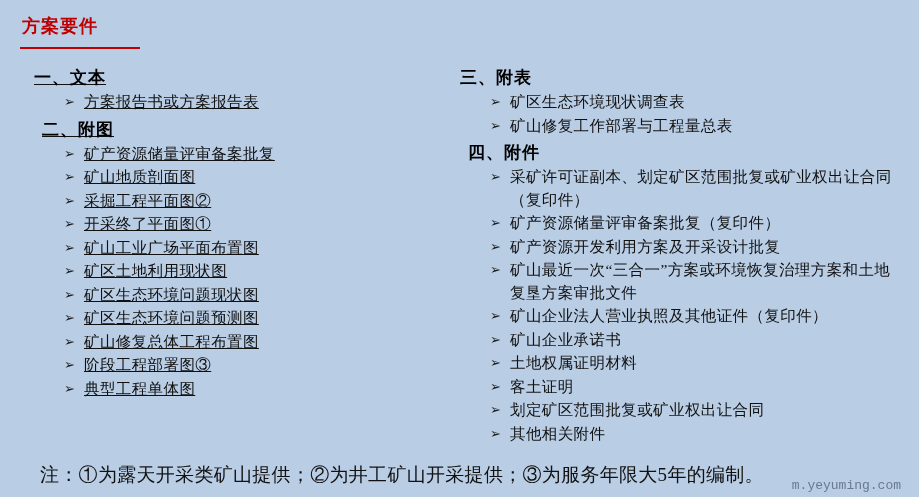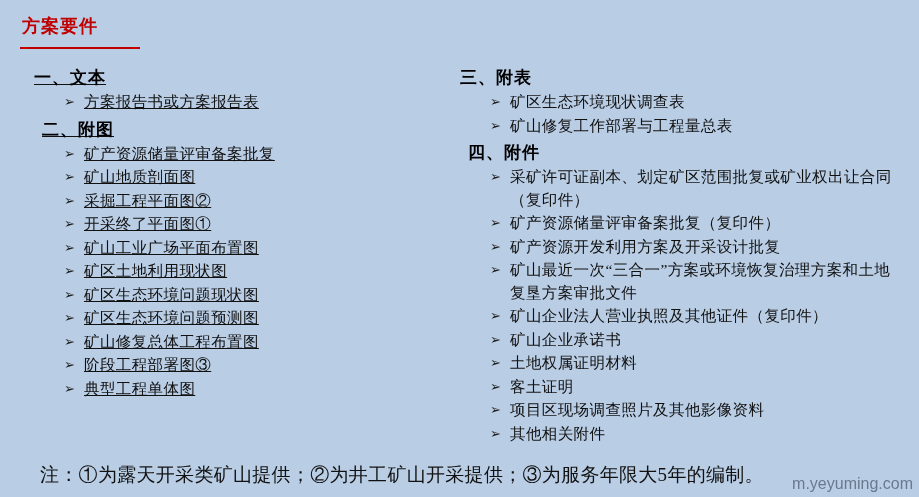--- a/index.html
+++ b/index.html
@@ -92,24 +92,24 @@
   .note {
     position: absolute;
     left: 40px;
     top: 462px;
     font-size: 19px;
     letter-spacing: 0.3px;
     color: #111111;
   }
   .watermark {
     position: absolute;
-    right: 6px;
+    right: 18px;
     bottom: 4px;
-    font-family: Liberation Sans, sans-serif;
-    font-size: 16px;
+    font-family: Liberation Mono, monospace;
+    font-size: 13px;
     color: #5b6b80;
     opacity: 0.85;
   }
 </style>
 </head>
 <body>
 
 <div class="slide">
 
   <div class="title">方案要件</div>
@@ -217,21 +217,21 @@
       <li>
         <span class="bullet">➢</span>
         <span class="txt">土地权属证明材料</span>
       </li>
       <li>
         <span class="bullet">➢</span>
         <span class="txt">客土证明</span>
       </li>
       <li>
         <span class="bullet">➢</span>
-        <span class="txt">项目区现场调查照片及其他影像资料</span>
+        <span class="txt">划定矿区范围批复或矿业权出让合同</span>
       </li>
       <li>
         <span class="bullet">➢</span>
         <span class="txt">其他相关附件</span>
       </li>
     </ul>
   </div>
 
   <div class="note">注：①为露天开采类矿山提供；②为井工矿山开采提供；③为服务年限大5年的编制。</div>
   <div class="watermark">m.yeyuming.com</div>

